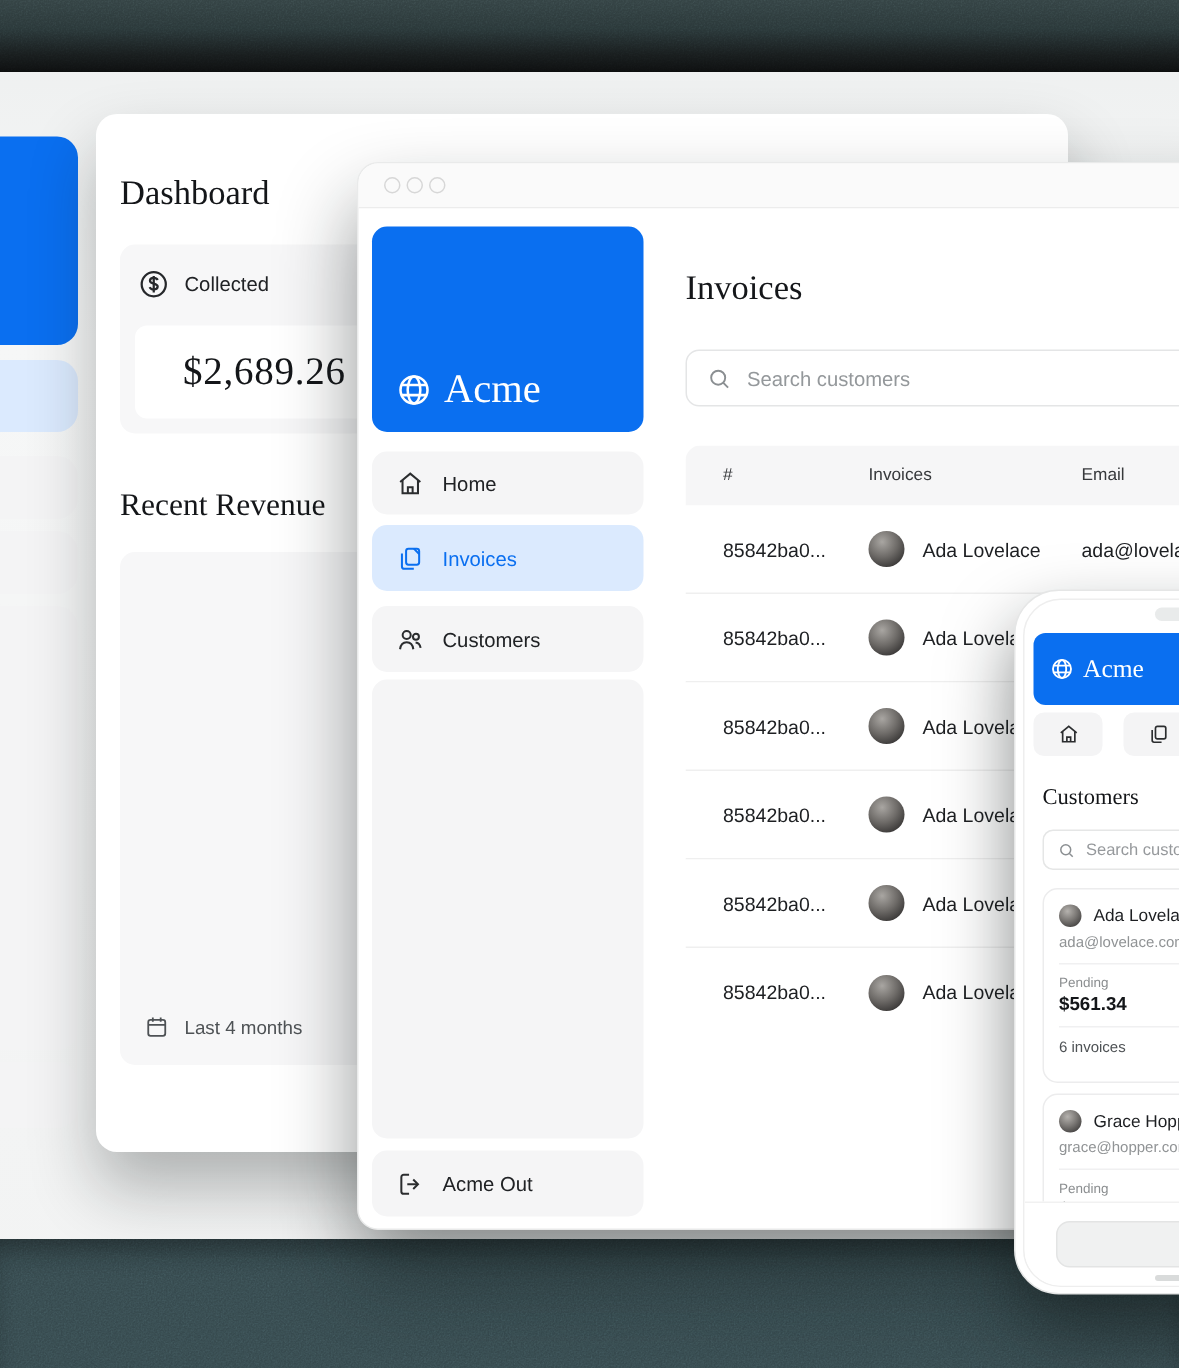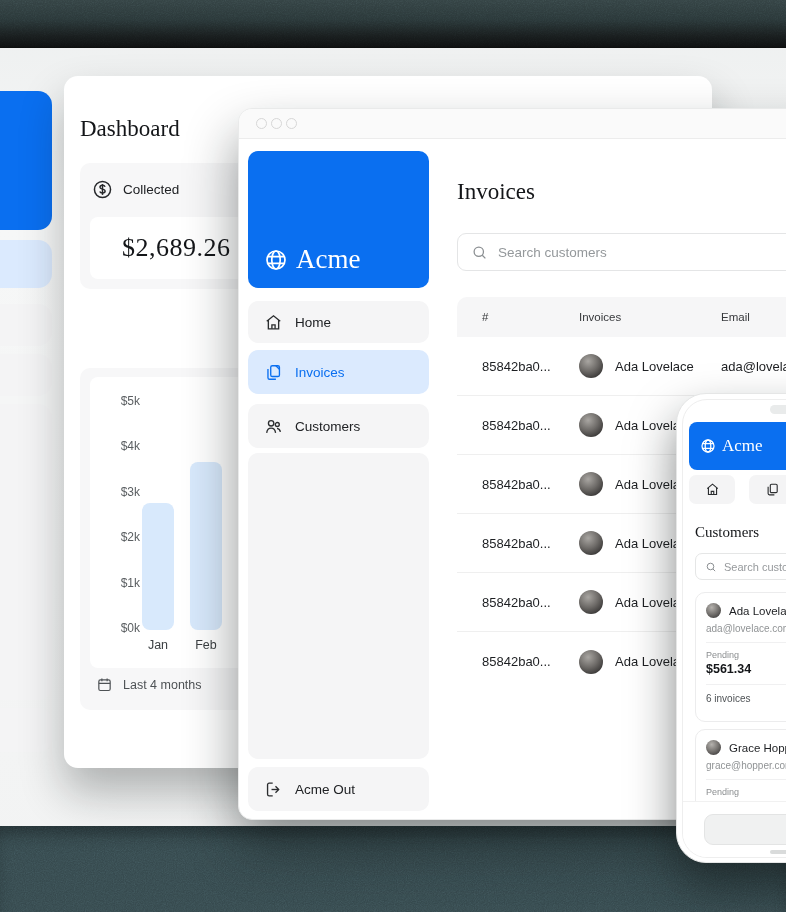--- a/index.html
+++ b/index.html
@@ -174,34 +174,23 @@
             <path d="M15 8.8c-.5-1.1-1.6-1.7-3-1.7-1.7 0-2.9.9-2.9 2.2 0 2.9 5.9 1.6 5.9 4.5 0 1.3-1.3 2.2-3 2.2-1.5 0-2.7-.7-3.1-1.8"></path>
           </svg>
         </span>
         <span>Collected</span>
       </div>
       <div class="collected-inner">
         <span class="collected-amount serif">$2,689.26</span>
       </div>
     </div>
 
+    <div class="recent-title serif">Recent Revenue</div>
 
     <div class="chart-card">
-      <div class="chart-plot" id="chart-plot">
-          <div class="tick" style="top: 17px;">$5k</div>
-          <div class="tick" style="top: 62.4px;">$4k</div>
-          <div class="tick" style="top: 107.8px;">$3k</div>
-          <div class="tick" style="top: 153.2px;">$2k</div>
-          <div class="tick" style="top: 198.6px;">$1k</div>
-          <div class="tick" style="top: 244px;">$0k</div>
-          <div class="bar" style="left: 52px; top: 126px; height: 127px; background: rgb(216, 233, 252);"></div>
-          <div class="bar-label" style="left: 44px;">Jan</div>
-          <div class="bar" style="left: 100px; top: 85px; height: 168px; background: rgb(216, 233, 252);"></div>
-          <div class="bar-label" style="left: 92px;">Feb</div>
-        </div>
       <div class="chart-footer">
         <span>
           <svg class="ic" width="17" height="17" viewBox="0 0 24 24" fill="none" stroke="#4e5255" stroke-width="1.7">
             <rect x="4" y="5.5" width="16" height="15" rx="2.2"></rect>
               <path d="M4 10.3h16M8.3 3.4v4M15.7 3.4v4"></path>
           </svg>
         </span>
         <span>Last 4 months</span>
       </div>
     </div>

